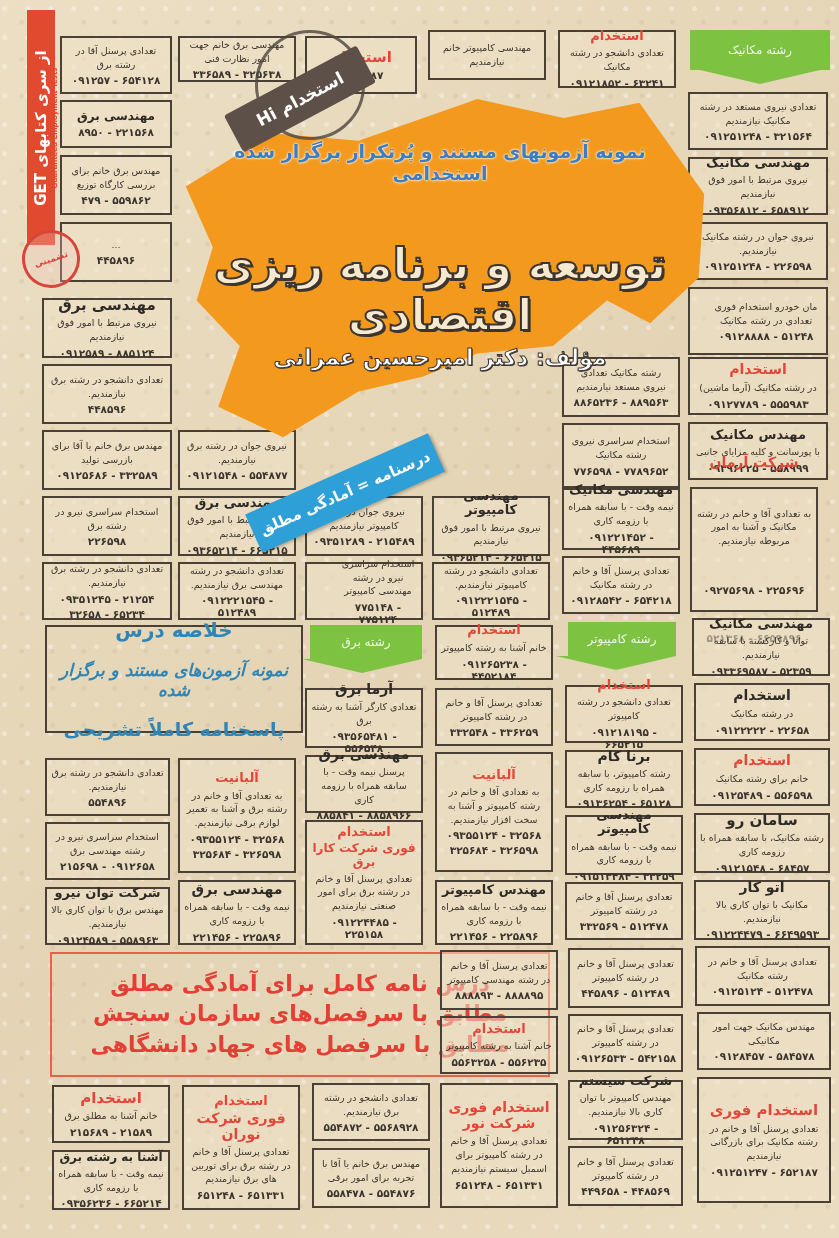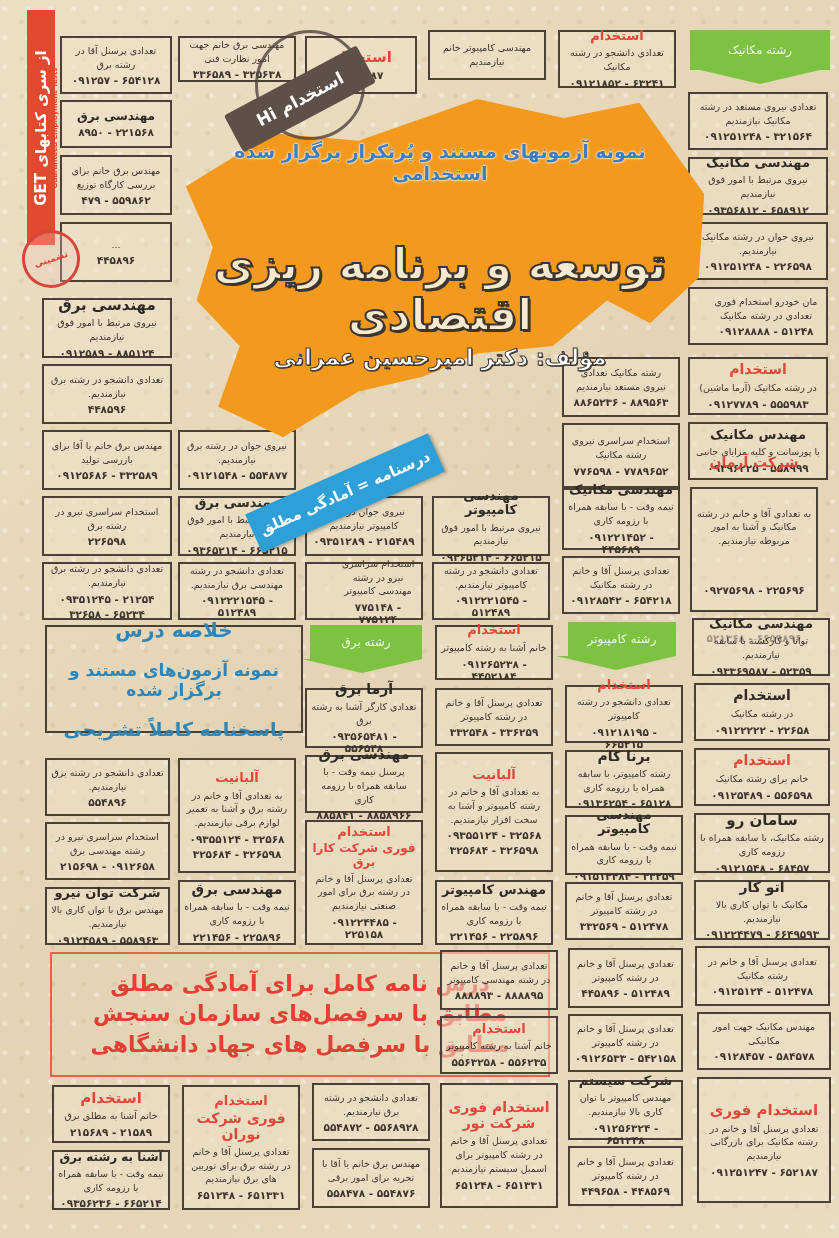--- a/index.html
+++ b/index.html
@@ -115,21 +115,21 @@
   }
 
   
   .summary {
     position: absolute; left: 45px; top: 625px; width: 258px; height: 108px;
     border: 2px solid #4a4035; text-align: center;
     display: flex; flex-direction: column; justify-content: center; gap: 18px;
     color: #2f86b6; font-weight: bold;
   }
   .summary .l1 { font-size: 20px; }
-  .summary .l2 { font-size: 17px; }
+  .summary .l2 { font-size: 17px; font-style: italic; }
   .summary .l3 { font-size: 19px; }
 
   
   .promo {
     position: absolute; left: 50px; top: 952px; width: 500px; height: 125px;
     border: 2px solid #e8614a; text-align: center;
     display: flex; flex-direction: column; justify-content: center; gap: 2px;
     color: #e43f34; font-weight: bold;
   }
   .promo div { font-size: 22px; line-height: 1.3; }
@@ -418,21 +418,21 @@
   </div>
   <div class="ad" style="left:688px;top:157px;width:140px;height:58px;">
     <div class="head" style="font-size:13px">مهندسی مکانیک</div>
     <div class="body">نیروی مرتبط با امور فوق نیازمندیم</div>
     <div class="phone">۰۹۳۵۶۸۱۲ - ۶۵۸۹۱۲</div>
   </div>
   <div class="ad" style="left:688px;top:222px;width:140px;height:58px;">
     <div class="body">نیروی جوان در رشته مکانیک نیازمندیم.</div>
     <div class="phone">۰۹۱۲۵۱۲۴۸ - ۲۲۶۵۹۸</div>
   </div>
-  <div class="ad" style="left:688px;top:287px;width:140px;height:58px;padding-left:20px;">
+  <div class="ad" style="left:688px;top:287px;width:140px;height:68px;padding-left:20px;">
     <div class="body">مان خودرو استخدام فوری تعدادی در رشته مکانیک</div>
     <div class="phone">۰۹۱۲۸۸۸۸ - ۵۱۲۴۸</div>
   </div>
   <div class="ad" style="left:688px;top:357px;width:140px;height:58px;">
     <div class="head red" style="font-size:14px">استخدام</div>
     <div class="body">در رشته مکانیک (آرما ماشین)</div>
     <div class="phone">۰۹۱۲۷۷۸۹ - ۵۵۵۹۸۳</div>
   </div>
   <div class="ad" style="left:688px;top:422px;width:140px;height:58px;">
     <div class="head" style="font-size:13px">مهندس مکانیک</div>

